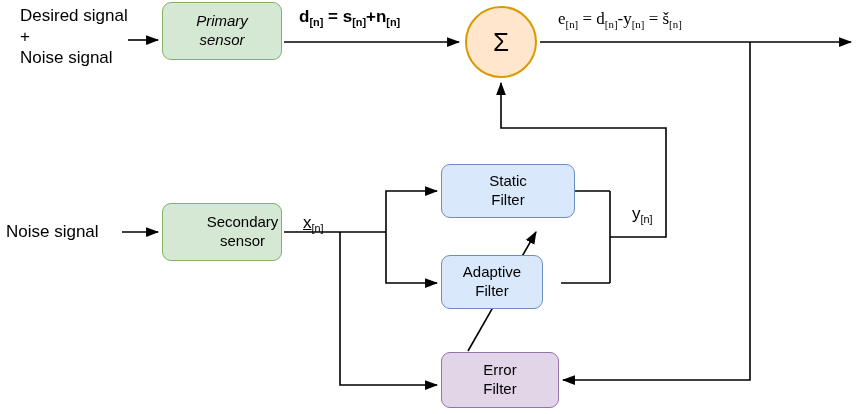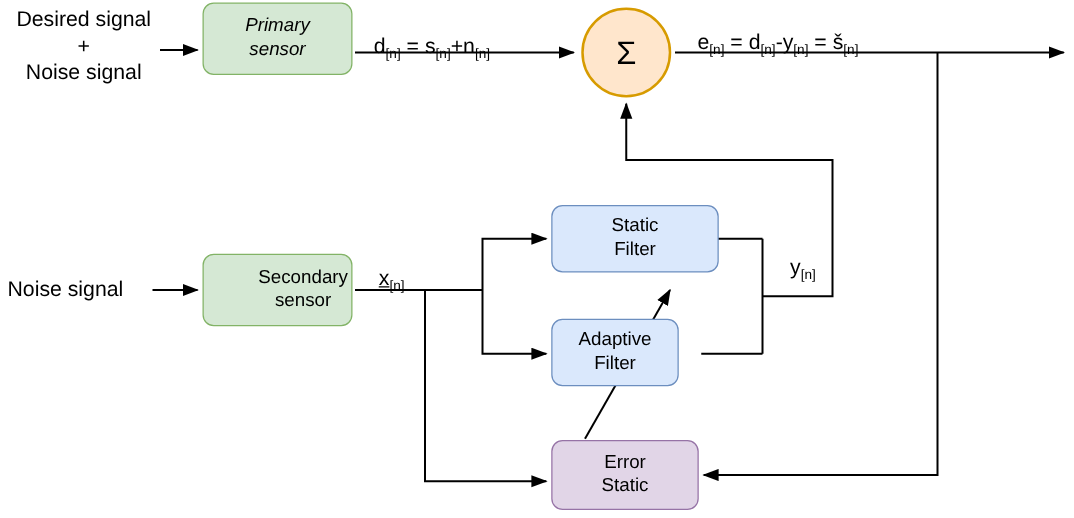--- a/index.html
+++ b/index.html
@@ -50,22 +50,23 @@
     font-size: 17px;
     white-space: nowrap;
     line-height: 1.2;
   }
   .tlabel sub {
     font-size: 64%;
     line-height: 0;
   }
   .multiline {
     white-space: pre-line;
-    text-align: center;
+    text-align: left;
     line-height: 21px;
+    margin-left: 20px;
   }
   #primary-sensor   { left: 162px; top: 2px;  width: 120px; height: 58px; font-style: italic; }
   #secondary-sensor { left: 162px; top: 203px; width: 120px; height: 58px; padding-left: 41px; }
   #static-filter    { left: 441px; top: 164px; width: 134px; height: 54px; }
   #adaptive-filter  { left: 441px; top: 255px; width: 102px; height: 54px; }
   #error-metric     { left: 441px; top: 352px; width: 118px; height: 56px; }
 </style>
 </head>
 <body>
 
@@ -103,33 +104,33 @@
   <div class="node green" id="secondary-sensor">Secondary
 sensor</div>
 
   <div class="node blue" id="static-filter">Static
 Filter</div>
 
   <div class="node blue" id="adaptive-filter">Adaptive
 Filter</div>
 
   <div class="node purple" id="error-metric">Error
-Static</div>
+Filter</div>
 
   <div class="sum-node">
     <span>Σ</span>
   </div>
 
   <div class="tlabel multiline" style="left:0; top:5px; width:134px;">Desired signal
 +
 Noise signal</div>
 
   <div class="tlabel" style="left:6px; top:222px;">Noise signal</div>
 
-  <div class="tlabel" style="left:299px; top:27px;">d<sub>[n]</sub> = s<sub>[n]</sub>+n<sub>[n]</sub></div>
+  <div class="tlabel" style="left:299px; top:7px;font-weight:bold;">d<sub>[n]</sub> = s<sub>[n]</sub>+n<sub>[n]</sub></div>
 
-  <div class="tlabel" style="left:558px; top:24px;">e<sub>[n]</sub> = d<sub>[n]</sub>-y<sub>[n]</sub> = š<sub>[n]</sub></div>
+  <div class="tlabel" style="left:558px; top:9px;font-family:Liberation Serif, serif;">e<sub>[n]</sub> = d<sub>[n]</sub>-y<sub>[n]</sub> = š<sub>[n]</sub></div>
 
   <div class="tlabel" style="left:303px; top:213px;text-decoration:underline;">x<sub>[n]</sub></div>
 
   <div class="tlabel" style="left:632px; top:204px;">y<sub>[n]</sub></div>
 
 </div>
 
 </body></html>

